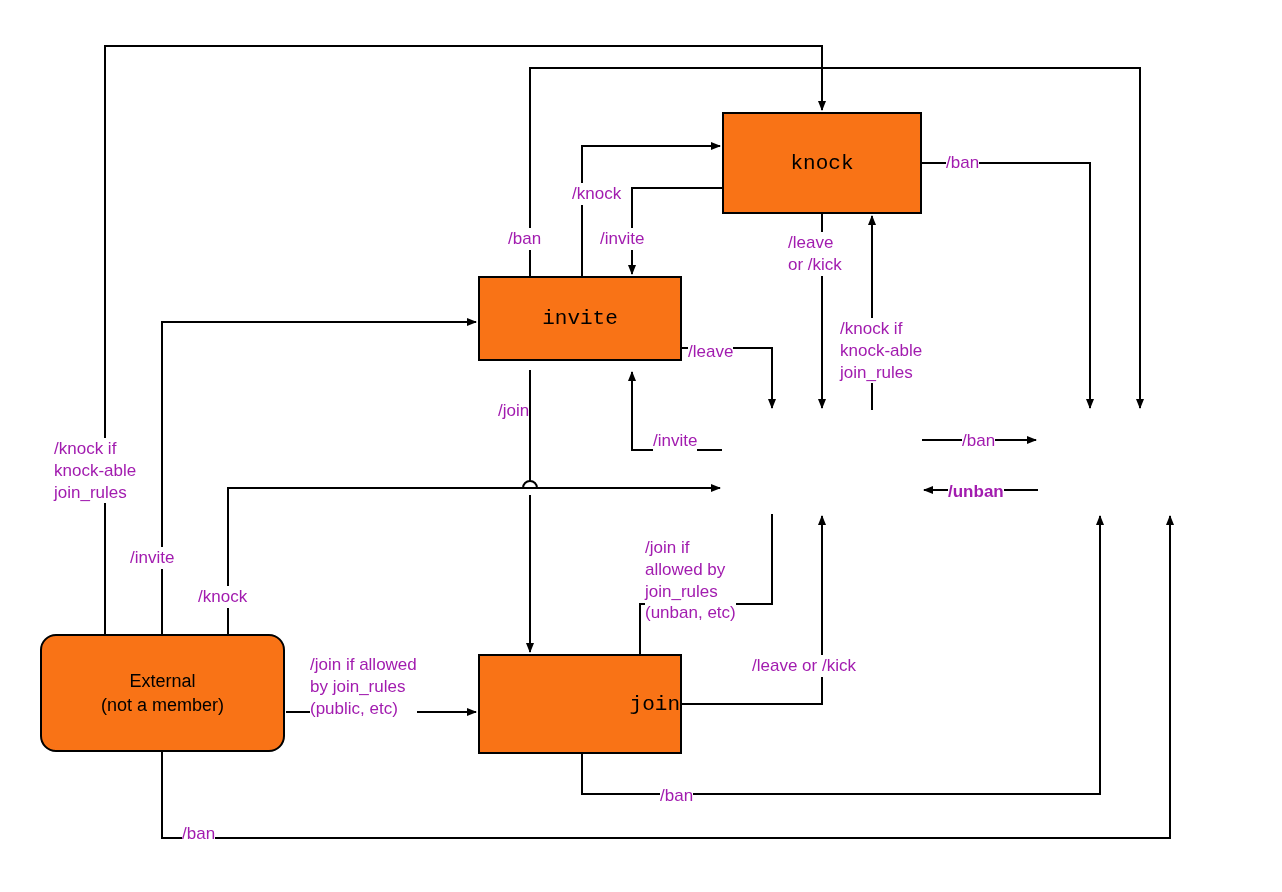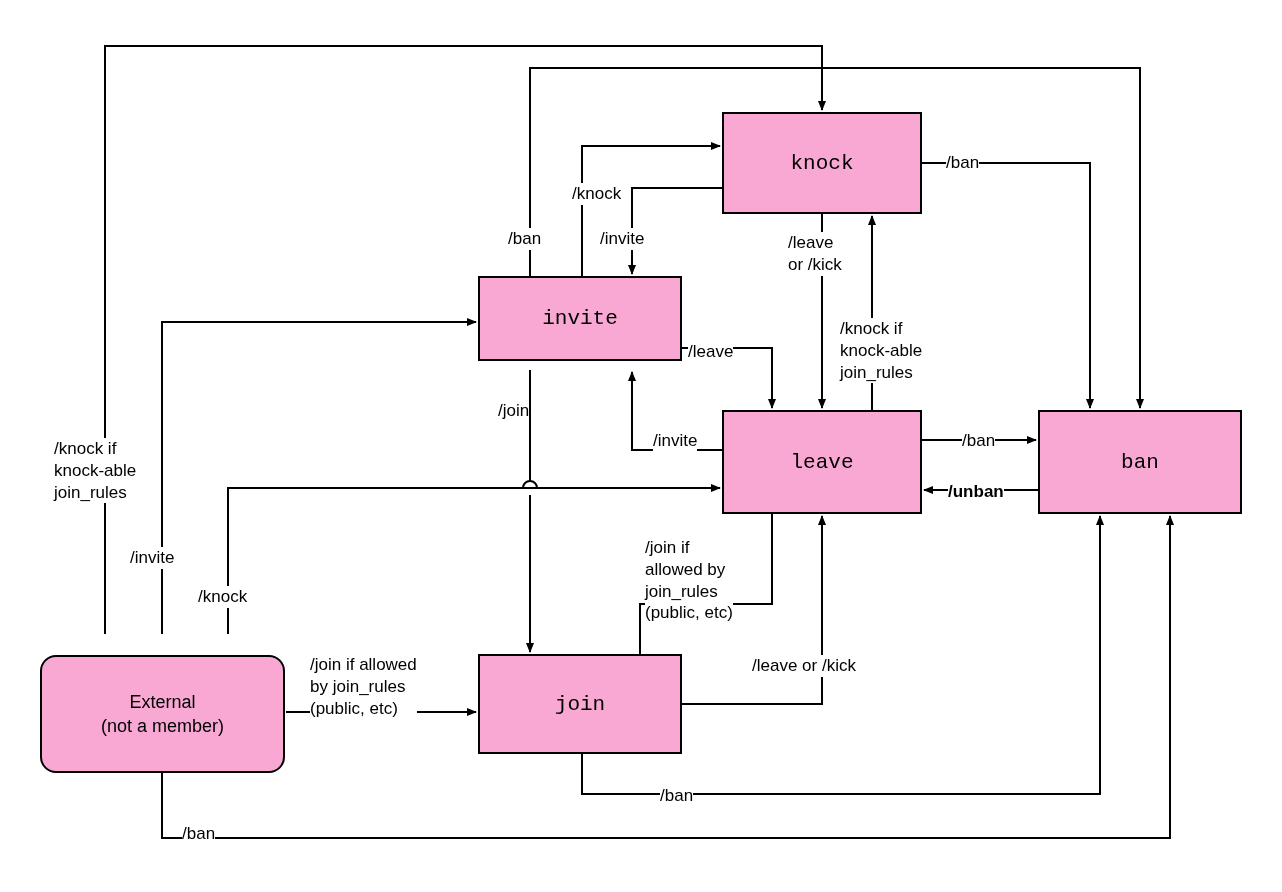--- a/index.html
+++ b/index.html
@@ -18,21 +18,21 @@
   svg#wires {
     position: absolute;
     left: 0;
     top: 0;
     width: 1282px;
     height: 892px;
   }
   .node {
     position: absolute;
     border: 2px solid #000000;
-    background: #f9a8d4;
+    background: #f97316;
     box-sizing: border-box;
     display: flex;
     align-items: center;
     justify-content: center;
     text-align: center;
   }
   .node.mono {
     font-family: "Liberation Mono", monospace;
     font-size: 21px;
   }
@@ -40,21 +40,21 @@
     border-radius: 16px;
     font-family: "Liberation Sans", sans-serif;
     font-size: 18px;
     line-height: 1.35;
     flex-direction: column;
   }
   .edge-label {
     position: absolute;
     font-family: "Liberation Sans", sans-serif;
     font-size: 17px;
-    color: #000000;
+    color: #a21caf;
     background: #ffffff;
     white-space: pre;
     line-height: 1.28;
   }
 </style>
 </head>
 <body>
 
 <div id="canvas">
 
@@ -101,42 +101,36 @@
 
       <path d="M772,514 L772,604 L640,604 L640,704 L680,704" marker-end="url(#arrow)"></path>
 
       <path d="M682,704 L822,704 L822,516" marker-end="url(#arrow)"></path>
 
       <path d="M582,754 L582,794 L1100,794 L1100,516" marker-end="url(#arrow)"></path>
 
     </g>
   </svg>
 
-  <div class="node rounded" style="left:40px; top:634px; width:245px; height:118px;margin-top:21px;">
+  <div class="node rounded" style="left:40px; top:634px; width:245px; height:118px;">
     <span style="white-space:pre-line;">External
 (not a member)</span>
   </div>
 
   <div class="node mono" style="left:478px; top:276px; width:204px; height:85px;">
     <span>invite</span>
   </div>
 
   <div class="node mono" style="left:722px; top:112px; width:200px; height:102px;">
     <span>knock</span>
   </div>
 
-  <div class="node mono" style="left:722px; top:410px; width:200px; height:104px;">
-    <span>leave</span>
-  </div>
 
-  <div class="node mono" style="left:1038px; top:410px; width:204px; height:104px;">
-    <span>ban</span>
-  </div>
 
-  <div class="node mono" style="left:478px; top:654px; width:204px; height:100px;">
+  <div class="node mono" style="left:478px; top:654px; width:204px; height:100px;justify-content:flex-end;">
     <span>join</span>
   </div>
 
   <div class="edge-label" style="left:552px; top:183px;margin-left:20px;">/knock</div>
   <div class="edge-label" style="left:508px; top:228px;">/ban</div>
   <div class="edge-label" style="left:600px; top:228px;">/invite</div>
   <div class="edge-label" style="left:946px; top:152px;">/ban</div>
   <div class="edge-label" style="left:788px; top:232px;">/leave
 or /kick</div>
   <div class="edge-label" style="left:840px; top:318px;">/knock if
@@ -148,21 +142,21 @@
   <div class="edge-label" style="left:962px; top:430px;">/ban</div>
   <div class="edge-label" style="left:948px; top:481px;font-weight:bold;">/unban</div>
   <div class="edge-label" style="left:54px; top:438px;">/knock if
 knock-able
 join_rules</div>
   <div class="edge-label" style="left:130px; top:547px;">/invite</div>
   <div class="edge-label" style="left:198px; top:586px;">/knock</div>
   <div class="edge-label" style="left:645px; top:537px;">/join if
 allowed by
 join_rules
-(public, etc)</div>
+(unban, etc)</div>
   <div class="edge-label" style="left:752px; top:655px;">/leave or /kick</div>
   <div class="edge-label" style="left:310px; top:654px;">/join if allowed
 by join_rules
 (public, etc)</div>
   <div class="edge-label" style="left:660px; top:785px;">/ban</div>
   <div class="edge-label" style="left:182px; top:823px;">/ban</div>
 
 </div>
 
 </body></html>

